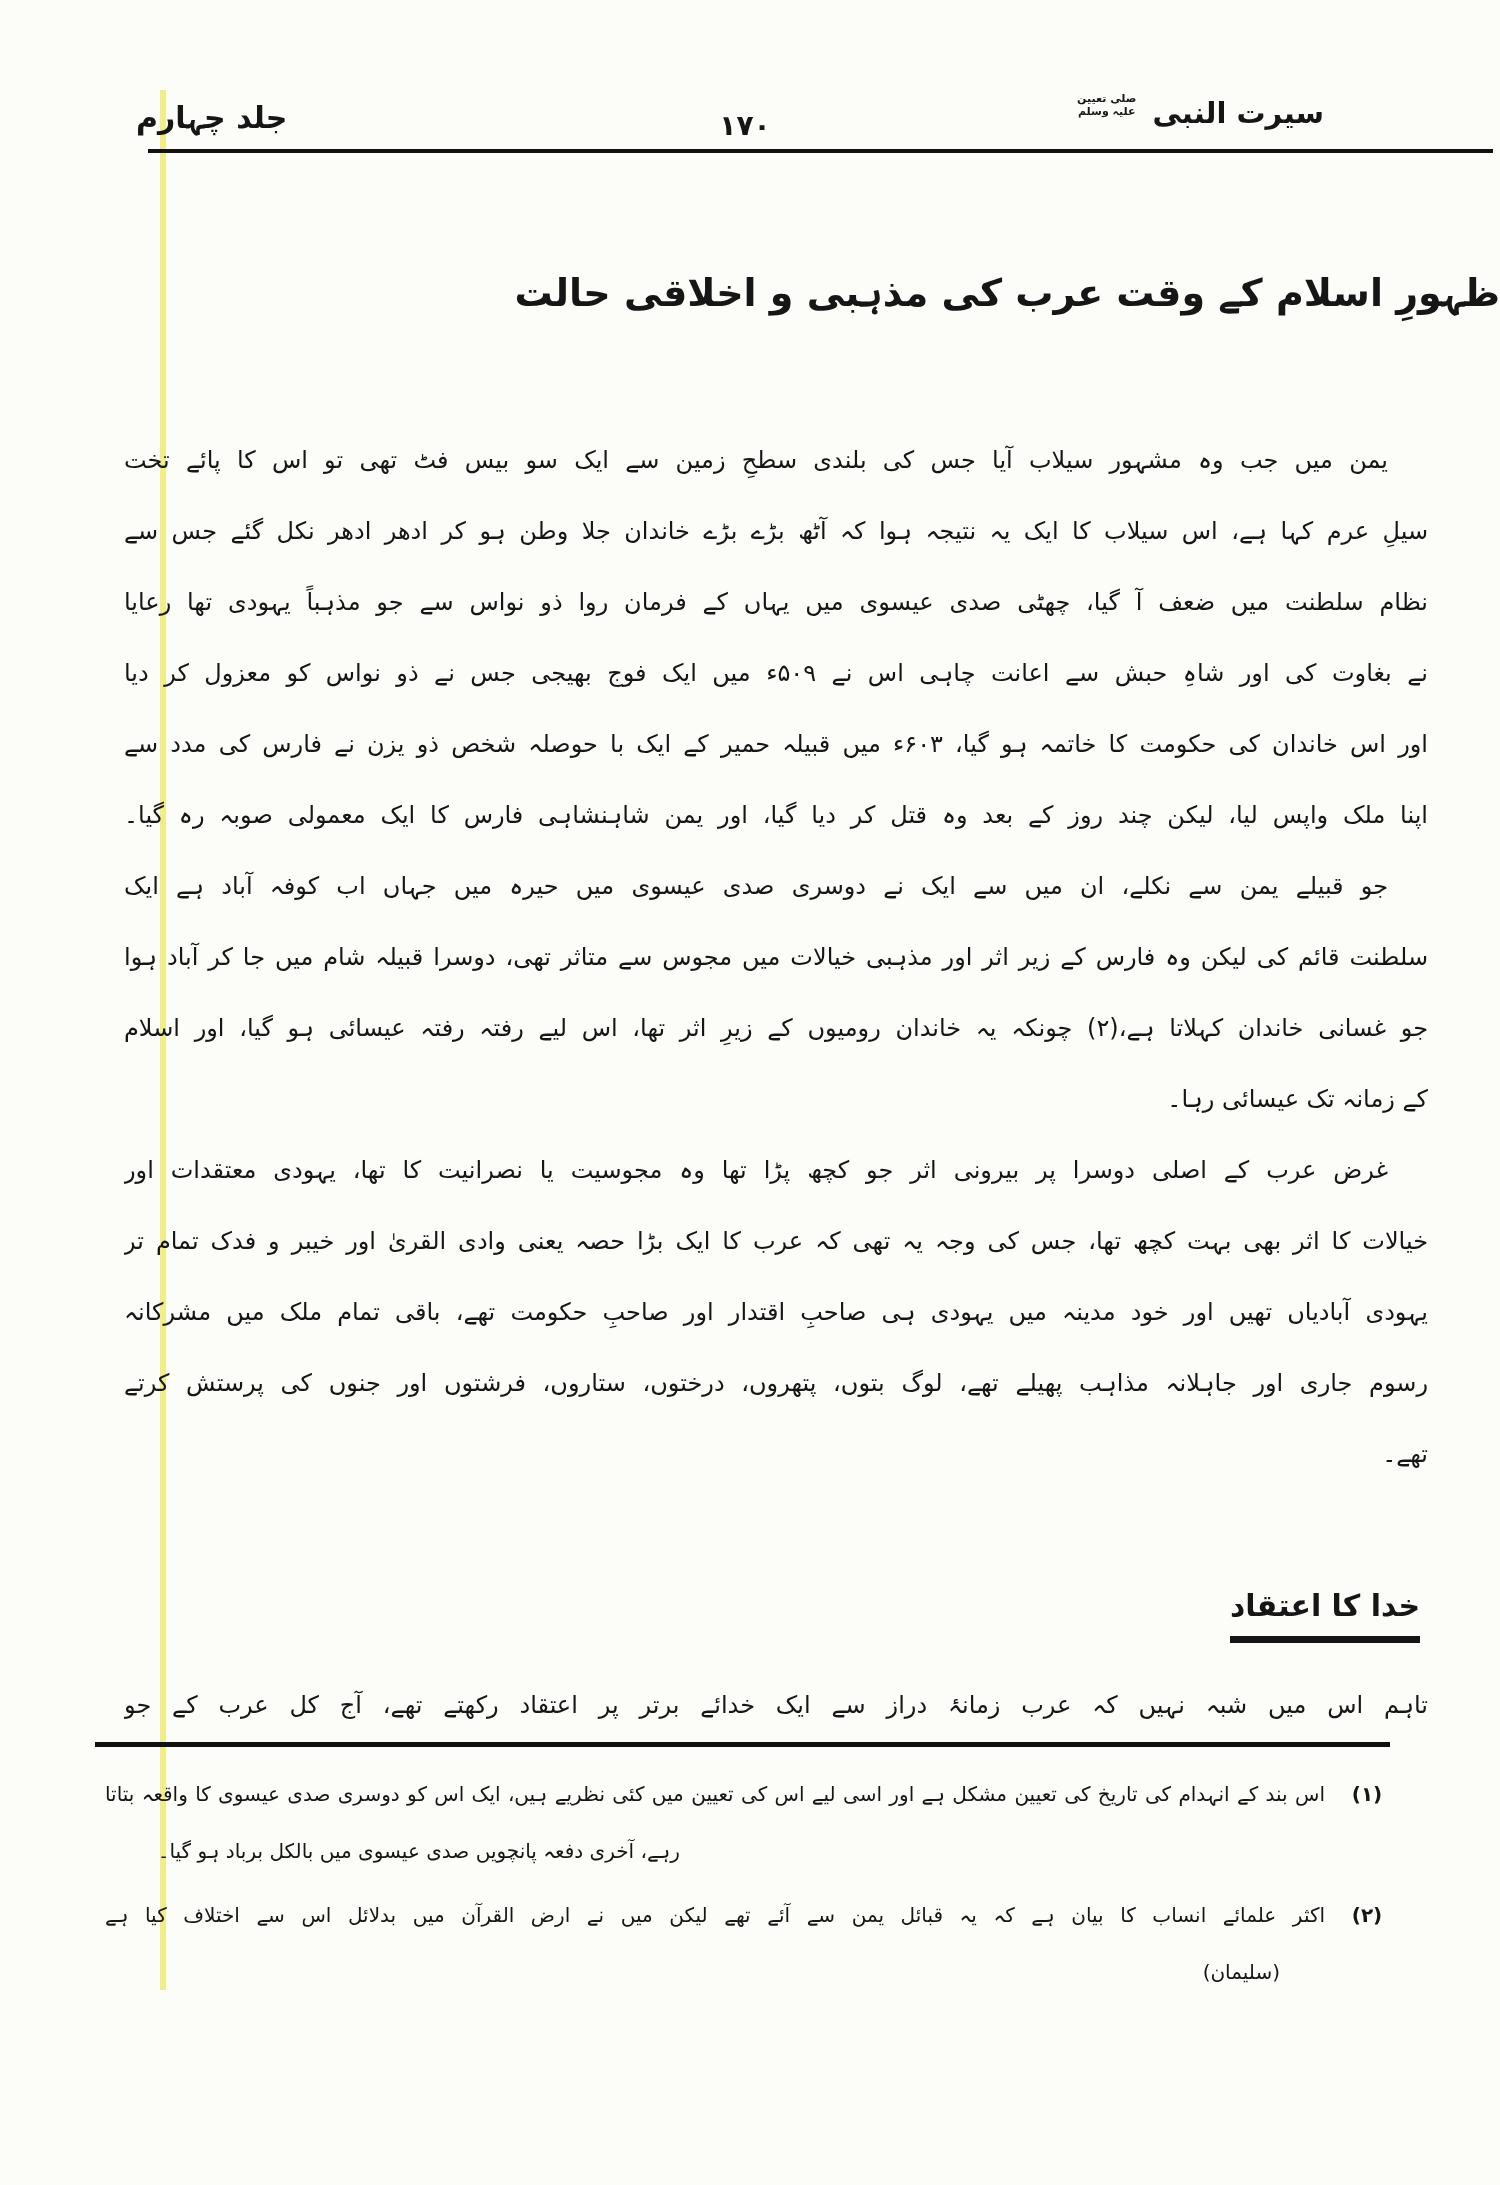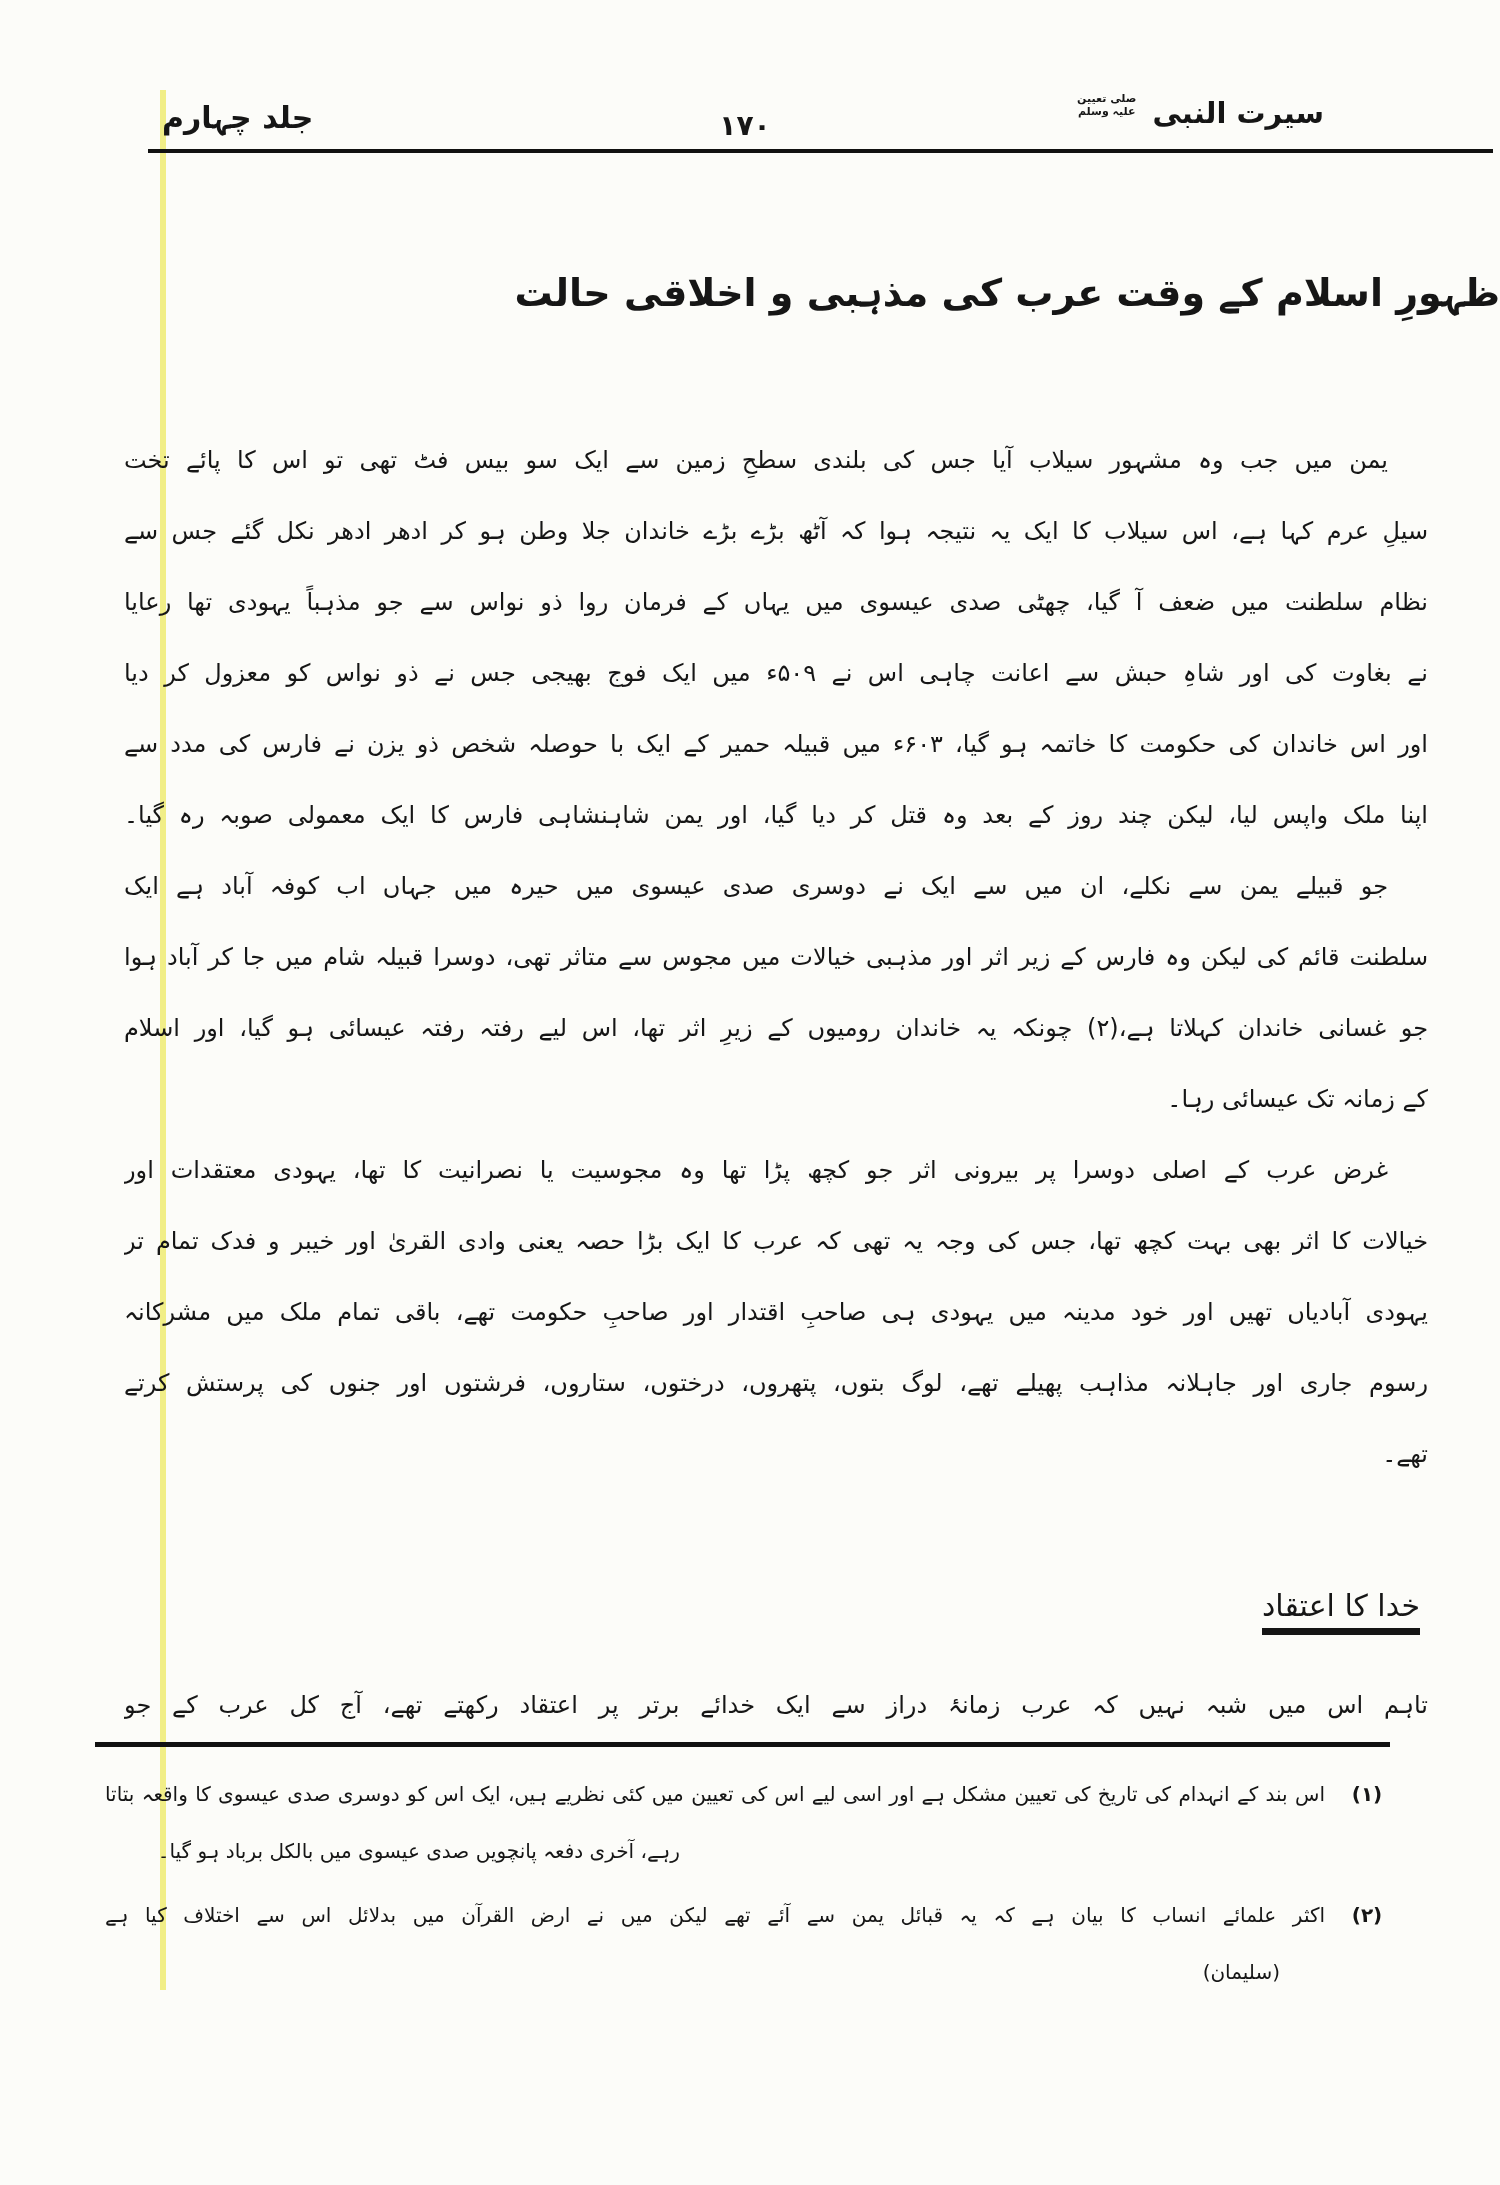--- a/index.html
+++ b/index.html
@@ -26,21 +26,21 @@
   .honorific{
     display:inline-block;vertical-align:top;margin:-4px 6px 0 0;
     font-size:11px;line-height:13px;font-weight:bold;text-align:center;
   }
   .honorific span{display:block;}
   .hdr-num{
     position:absolute;top:102px;left:700px;width:90px;
     font-size:28px;font-weight:bold;text-align:center;direction:rtl;margin-top:7px;
   }
   .hdr-vol{
-    position:absolute;top:100px;left:162px;
+    position:absolute;top:100px;left:136px;
     font-size:30px;font-weight:bold;white-space:nowrap;
   }
   .hdr-rule{
     position:absolute;top:149px;left:148px;width:1345px;height:4px;
     background:#111;
   }
   
   .chapter{
     position:absolute;top:238px;left:0;width:100%;
     text-align:right;font-size:38px;font-weight:bold;line-height:110px;
@@ -55,22 +55,22 @@
     height:71px;line-height:71px;overflow:hidden;
     text-align:justify;text-align-last:justify;
     white-space:normal;
     margin-left:36px;
   }
   .bline.indent{text-indent:40px;}
   .bline.short{text-align-last:right;}
   
   .subhead{
     position:absolute;top:1588px;right:80px;
-    font-size:30px;font-weight:normal;line-height:36px;
-    border-bottom:7px solid #151515;padding-bottom:4px;
+    font-size:30px;font-weight:bold;line-height:36px;
+    border-bottom:7px solid #151515;padding-bottom:12px;
   }
   .aftersub{
     position:absolute;top:1670px;right:72px;width:1340px;
     font-size:24px;direction:rtl;
   }
   
   .fdivider{
     position:absolute;top:1742px;left:95px;width:1295px;height:5px;
     background:#111;
   }

